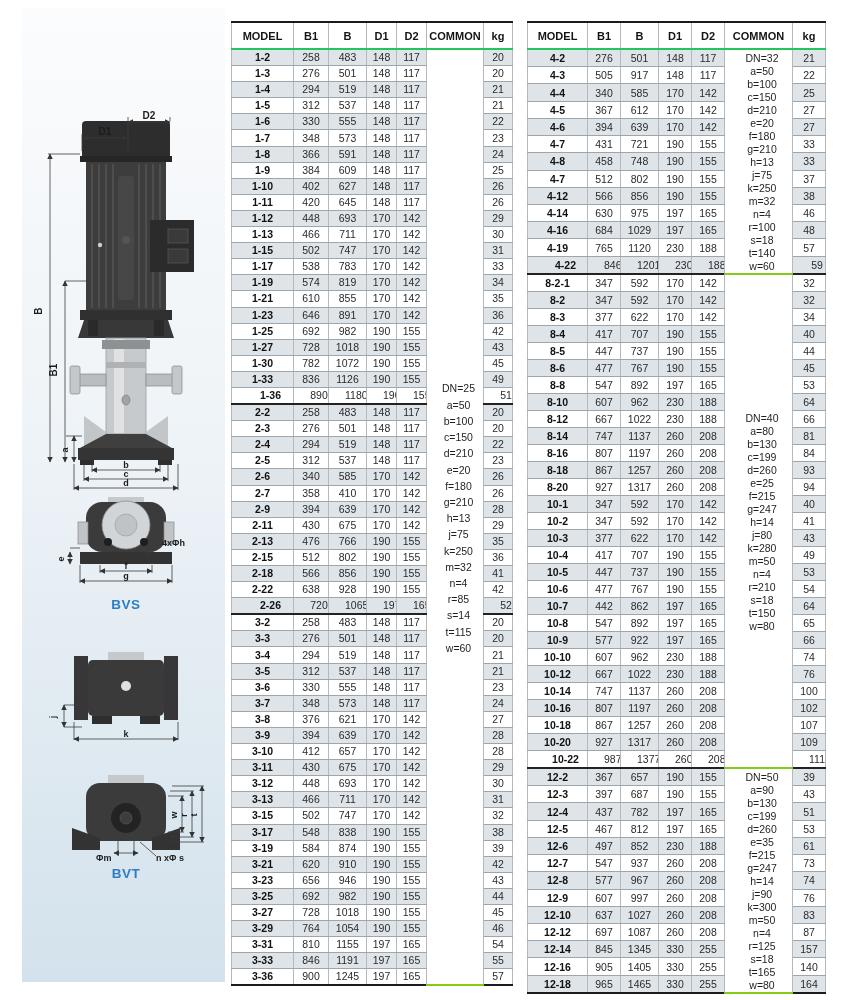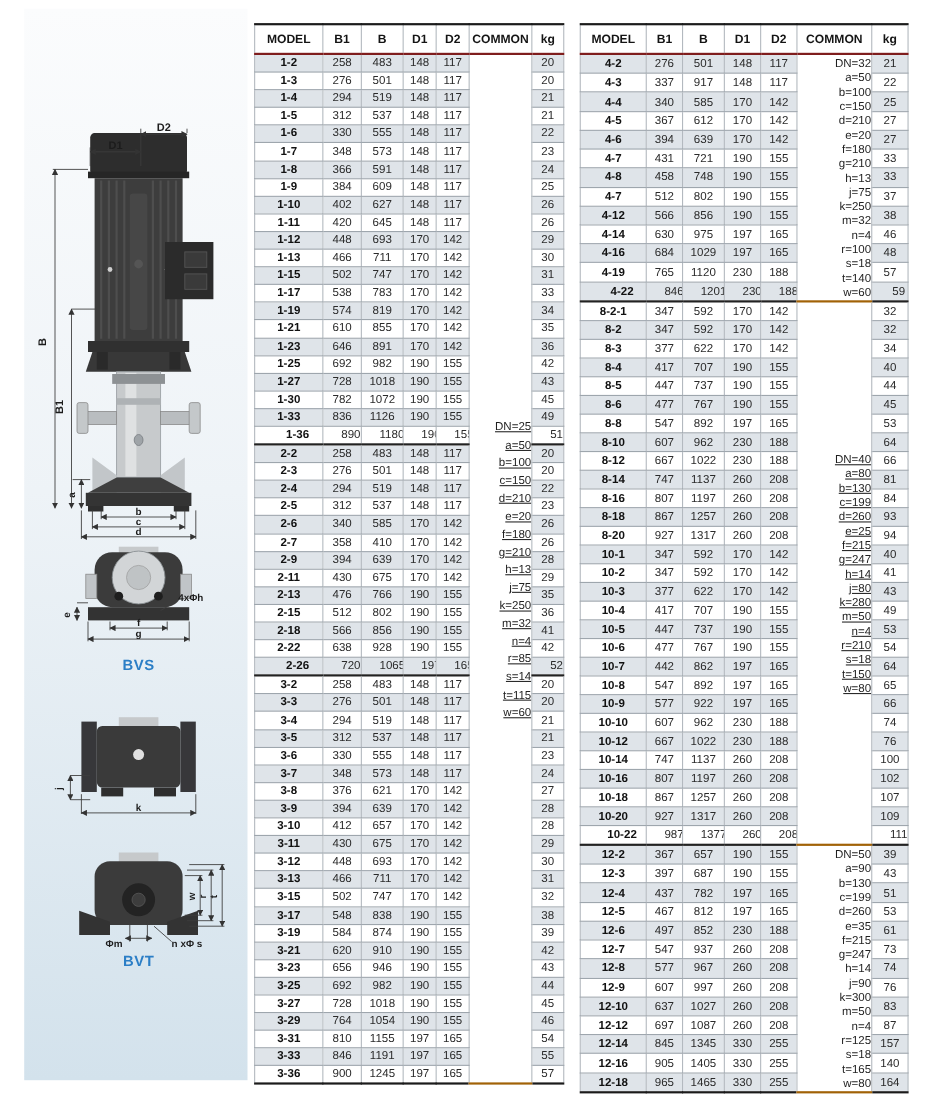--- a/index.html
+++ b/index.html
@@ -10,32 +10,32 @@
   .panel svg{position:absolute;left:0;top:0;}
 
   .tbl{position:absolute;top:21px;}
   .tbl-left{left:231px;width:281px;}
   .tbl-right{left:527px;width:298px;}
 
   table{border-collapse:collapse;table-layout:fixed;width:100%;
         border-top:2.5px solid #1b1b1b;border-bottom:2.5px solid #1b1b1b;}
   th{font-size:11px;font-weight:bold;color:#141414;height:25px;padding:0;
      background:#fff;
-     border-bottom:2px solid #7f1d1d;border-right:1px solid #b3b9bf;}
+     border-bottom:2px solid #22c55e;border-right:1px solid #b3b9bf;}
   td{font-size:10.5px;color:#2a2a2a;text-align:center;padding:0;white-space:nowrap;
      border-right:1px solid #b3b9bf;border-bottom:1px solid #9ea6ad;overflow:hidden;}
   th:first-child,td:first-child{border-left:1px solid #b3b9bf;}
   .t-left td{height:15.1px;line-height:15px;}
   .t-right td{height:16px;line-height:16px;}
   td.model{font-weight:bold;color:#111;}
   tr.alt td{background:#dfe4e9;}
   tr.secend td{border-bottom:2px solid #222;padding-left:16px;}
-  td.common{background:#fff !important;vertical-align:top;text-align:right;
-            border-bottom:2px solid #a16207;}
-  td.common.mid{vertical-align:middle;text-decoration:underline;}
+  td.common{background:#fff !important;vertical-align:top;text-align:center;
+            border-bottom:2px solid #84cc16;}
+  td.common.mid{vertical-align:middle;}
   .commonbox{padding:2px 0 0 7px;font-size:10.5px;color:#1f1f1f;}
   .t-left .commonbox{line-height:16.2px;}
   .t-right .commonbox{line-height:13px;}
 
   
   .dim line,.dim path{stroke:#3e3e3e;stroke-width:0.8;fill:none;}
   .arr{marker-start:url(#ar);marker-end:url(#ar);}
   .lbl{font:bold 10px "Liberation Sans",sans-serif;fill:#1c1c1c;}
   .lbls{font:bold 9px "Liberation Sans",sans-serif;fill:#1c1c1c;}
   .mid-anchor{text-anchor:middle;}
@@ -773,21 +773,21 @@
                 <div>r=100</div>
                 <div>s=18</div>
                 <div>t=140</div>
                 <div>w=60</div>
               </div>
             </td>
             <td>21</td>
           </tr>
           <tr>
             <td class="model">4-3</td>
-            <td>337</td>
+            <td>505</td>
             <td>917</td>
             <td>148</td>
             <td>117</td>
             <td>22</td>
           </tr>
           <tr class="alt">
             <td class="model">4-4</td>
             <td>340</td>
             <td>585</td>
             <td>170</td>

